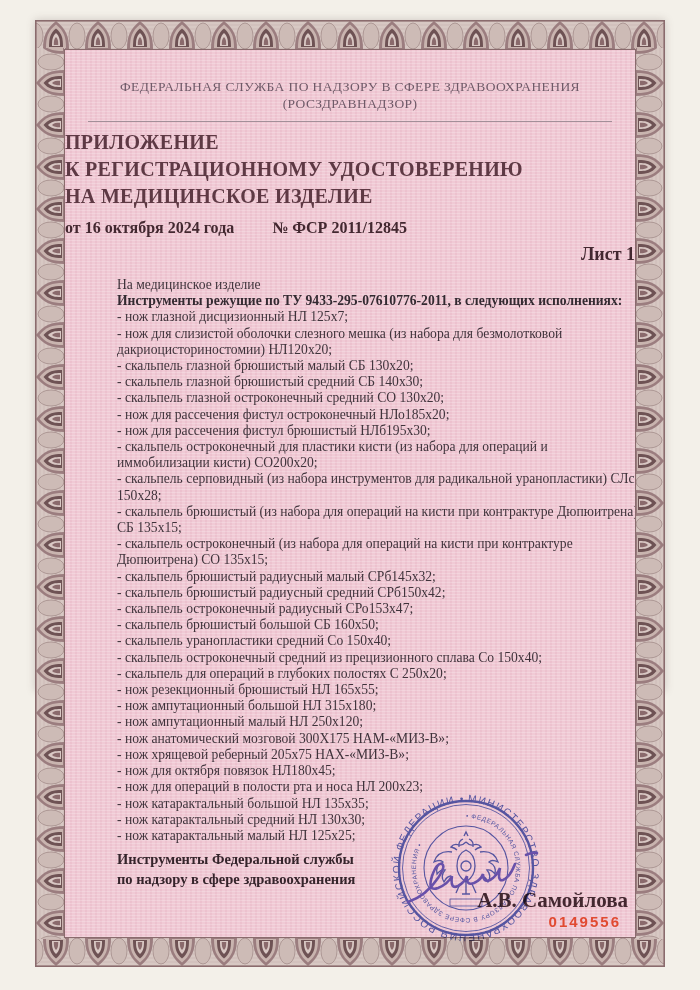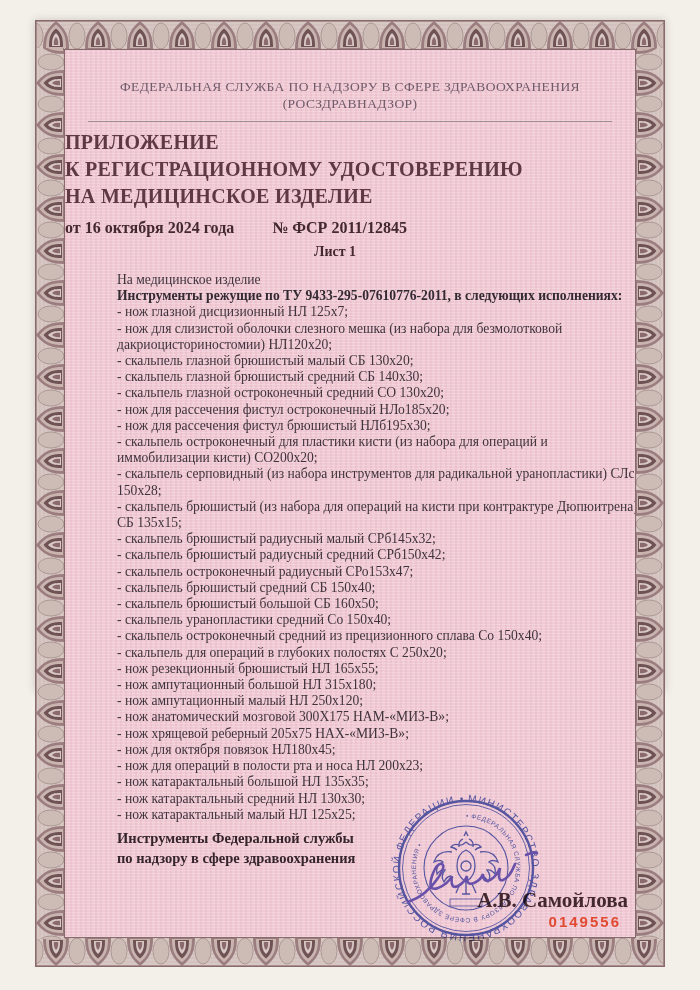--- a/index.html
+++ b/index.html
@@ -33,22 +33,22 @@
   .title{
     margin-top:7px;text-align:left;font-weight:bold;
     font-size:20px;line-height:27px;color:#5e3944;letter-spacing:.3px;
   }
   .dateline{
     margin-top:9px;text-align:left;font-weight:bold;
     font-size:16px;color:#432830;
   }
   .dateline .num{margin-left:38px;}
   .sheet{
-    margin-top:7px;text-align:center;padding-right:30px;
-    font-weight:bold;font-size:14px;color:#432830;
+    margin-top:7px;text-align:right;
+    font-weight:bold;font-size:18px;color:#432830;
   }
   .body{
     margin:12px 0 0 52px;width:522px;
     font-size:13.6px;line-height:16.2px;color:#3f333b;
   }
   .intro-line{font-weight:normal;}
   .product-line{font-weight:bold;color:#332a31;white-space:nowrap;}
   .sign-block{
     margin:5px 0 0 52px;
     font-weight:bold;font-size:14.5px;line-height:20px;color:#35242b;
@@ -138,24 +138,24 @@
             <div>- нож глазной дисцизионный НЛ 125х7;</div>
             <div>- нож для слизистой оболочки слезного мешка (из набора для безмолотковой дакриоцисториностомии) НЛ120х20;</div>
             <div>- скальпель глазной брюшистый малый СБ 130х20;</div>
             <div>- скальпель глазной брюшистый средний СБ 140х30;</div>
             <div>- скальпель глазной остроконечный средний СО 130х20;</div>
             <div>- нож для рассечения фистул остроконечный НЛо185х20;</div>
             <div>- нож для рассечения фистул брюшистый НЛб195х30;</div>
             <div>- скальпель остроконечный для пластики кисти (из набора для операций и иммобилизации кисти) СО200х20;</div>
             <div>- скальпель серповидный (из набора инструментов для радикальной уранопластики) СЛс 150х28;</div>
             <div>- скальпель брюшистый (из набора для операций на кисти при контрактуре Дюпюитрена) СБ 135х15;</div>
+            <div>- скальпель остроконечный (из набора для операций на кисти при контрактуре Дюпюитрена) СО 135х15;</div>
             <div>- скальпель брюшистый радиусный малый СРб145х32;</div>
             <div>- скальпель брюшистый радиусный средний СРб150х42;</div>
             <div>- скальпель остроконечный радиусный СРо153х47;</div>
-            <div>- скальпель брюшистый средний СБ 150х40;</div>
             <div>- скальпель брюшистый большой СБ 160х50;</div>
             <div>- скальпель уранопластики средний Со 150х40;</div>
             <div>- скальпель остроконечный средний из прецизионного сплава Со 150х40;</div>
             <div>- скальпель для операций в глубоких полостях С 250х20;</div>
             <div>- нож резекционный брюшистый НЛ 165х55;</div>
             <div>- нож ампутационный большой НЛ 315х180;</div>
             <div>- нож ампутационный малый НЛ 250х120;</div>
             <div>- нож анатомический мозговой 300Х175 НАМ-«МИЗ-В»;</div>
             <div>- нож хрящевой реберный 205х75 НАХ-«МИЗ-В»;</div>
             <div>- нож для октября повязок НЛ180х45;</div>

